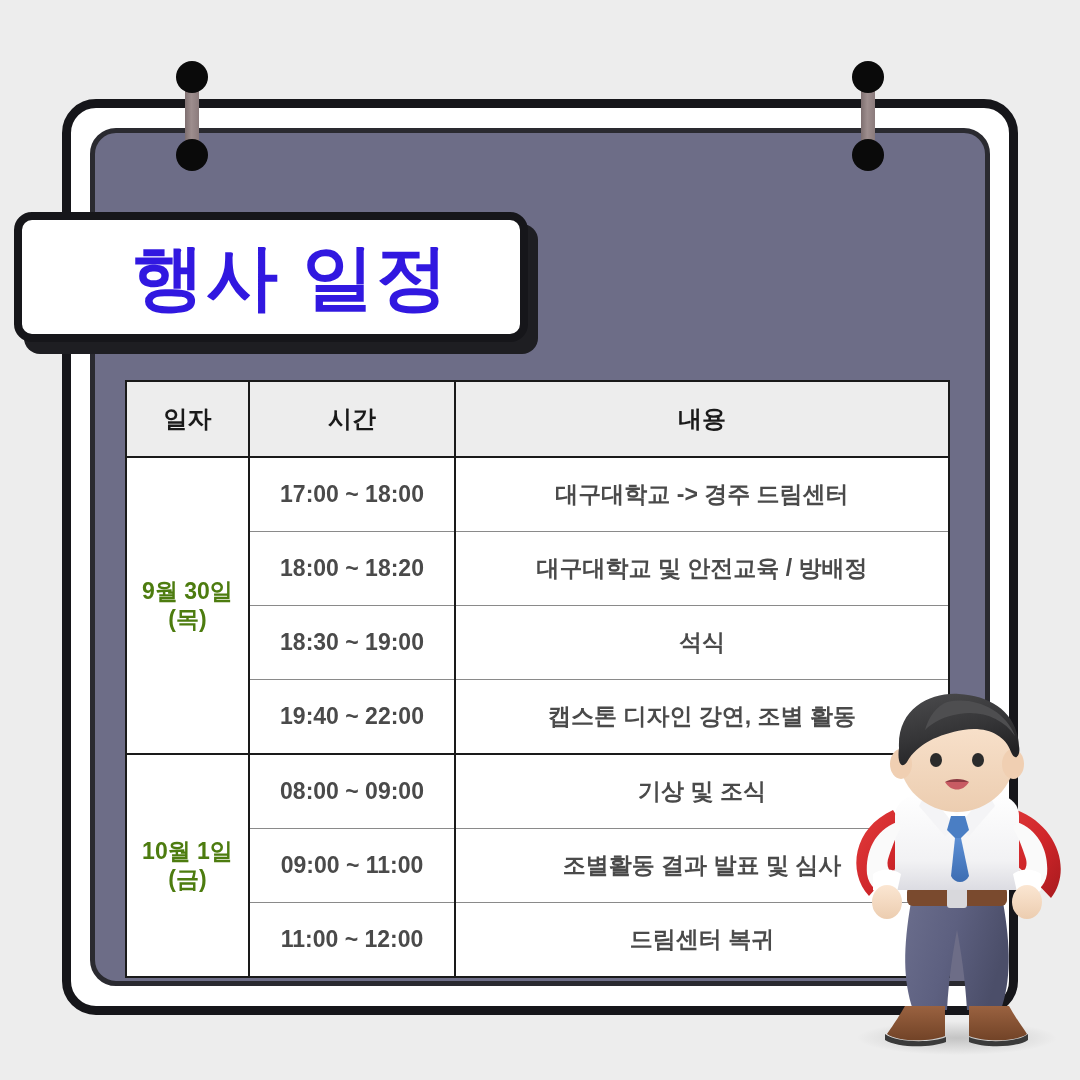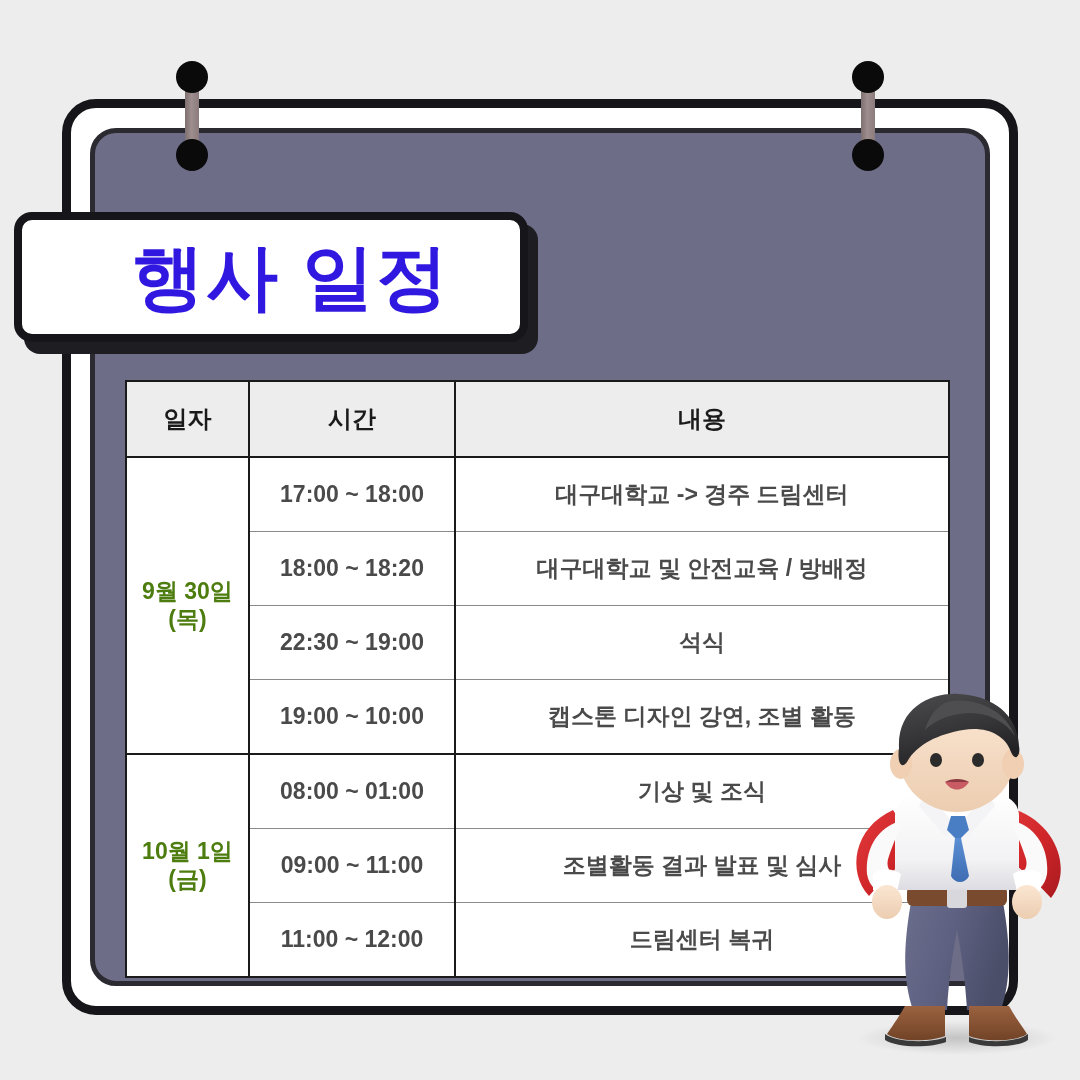--- a/index.html
+++ b/index.html
@@ -228,34 +228,34 @@
           <span>(목)</span>
         </td>
         <td class="time-cell">17:00 ~ 18:00</td>
         <td class="desc-cell">대구대학교 -&gt; 경주 드림센터</td>
       </tr>
       <tr>
         <td class="time-cell">18:00 ~ 18:20</td>
         <td class="desc-cell">대구대학교 및 안전교육 / 방배정</td>
       </tr>
       <tr>
-        <td class="time-cell">22:30 ~ 19:00</td>
+        <td class="time-cell">18:30 ~ 19:00</td>
         <td class="desc-cell">석식</td>
       </tr>
       <tr class="group-last">
-        <td class="time-cell">19:00 ~ 10:00</td>
+        <td class="time-cell">19:40 ~ 22:00</td>
         <td class="desc-cell">캡스톤 디자인 강연, 조별 활동</td>
       </tr>
 
       <tr class="group-first">
         <td class="date-cell" rowspan="3">
           <span>10월 1일</span><br>
           <span>(금)</span>
         </td>
-        <td class="time-cell">08:00 ~ 01:00</td>
+        <td class="time-cell">08:00 ~ 09:00</td>
         <td class="desc-cell">기상 및 조식</td>
       </tr>
       <tr>
         <td class="time-cell">09:00 ~ 11:00</td>
         <td class="desc-cell">조별활동 결과 발표 및 심사</td>
       </tr>
       <tr class="group-last">
         <td class="time-cell">11:00 ~ 12:00</td>
         <td class="desc-cell">드림센터 복귀</td>
       </tr>

